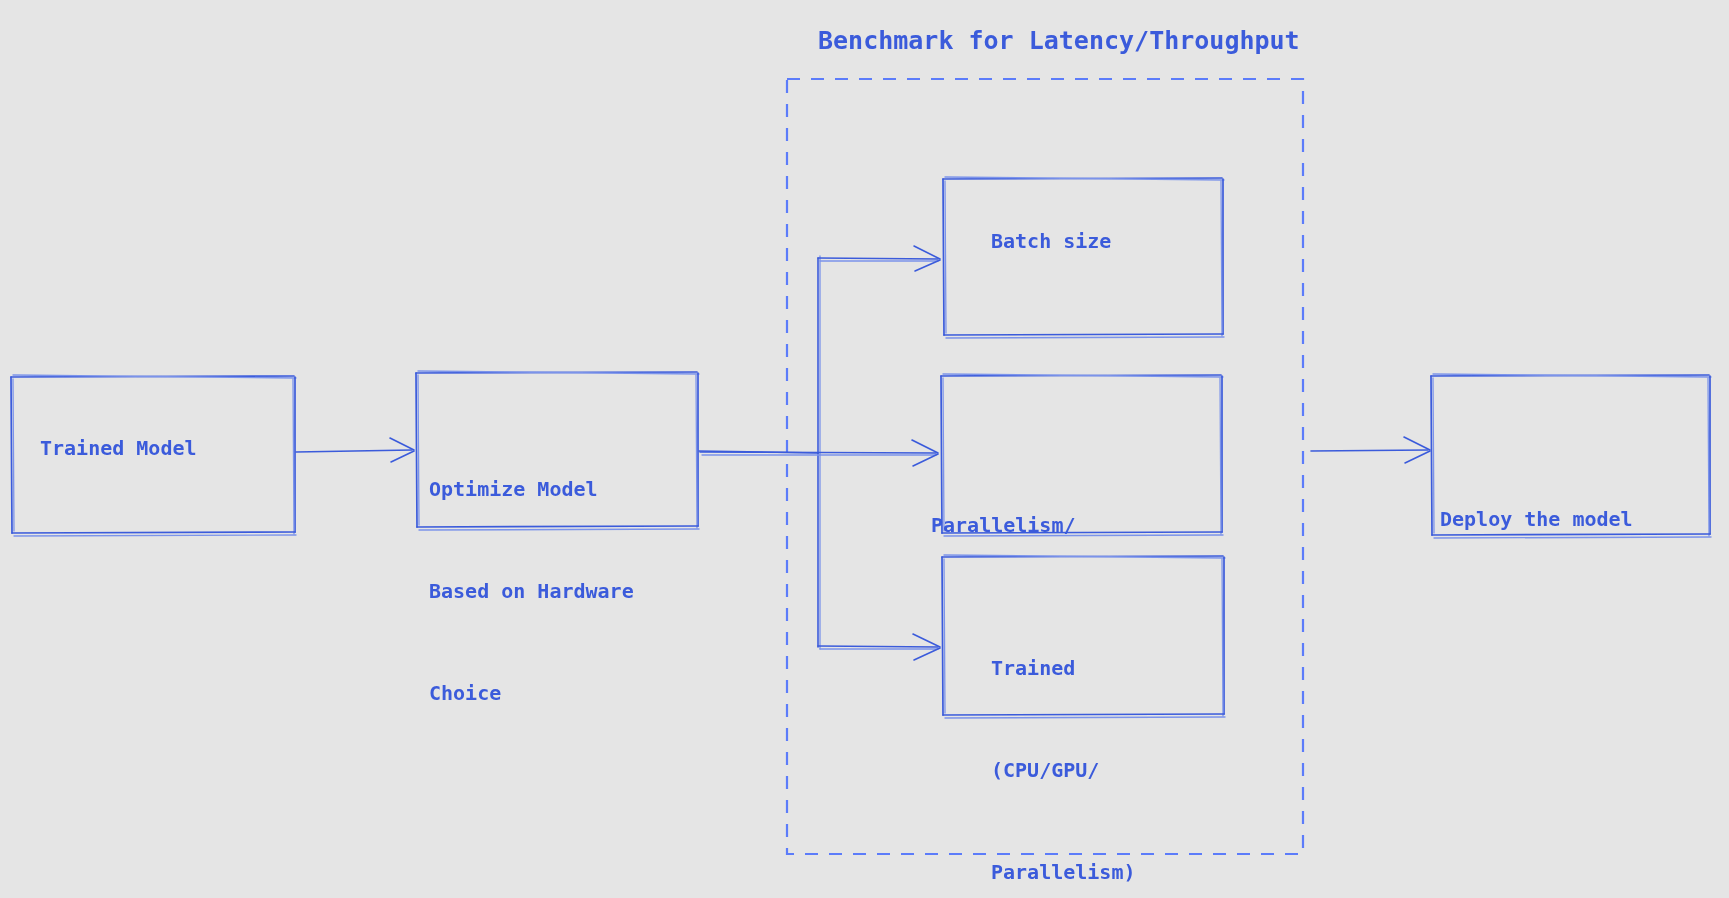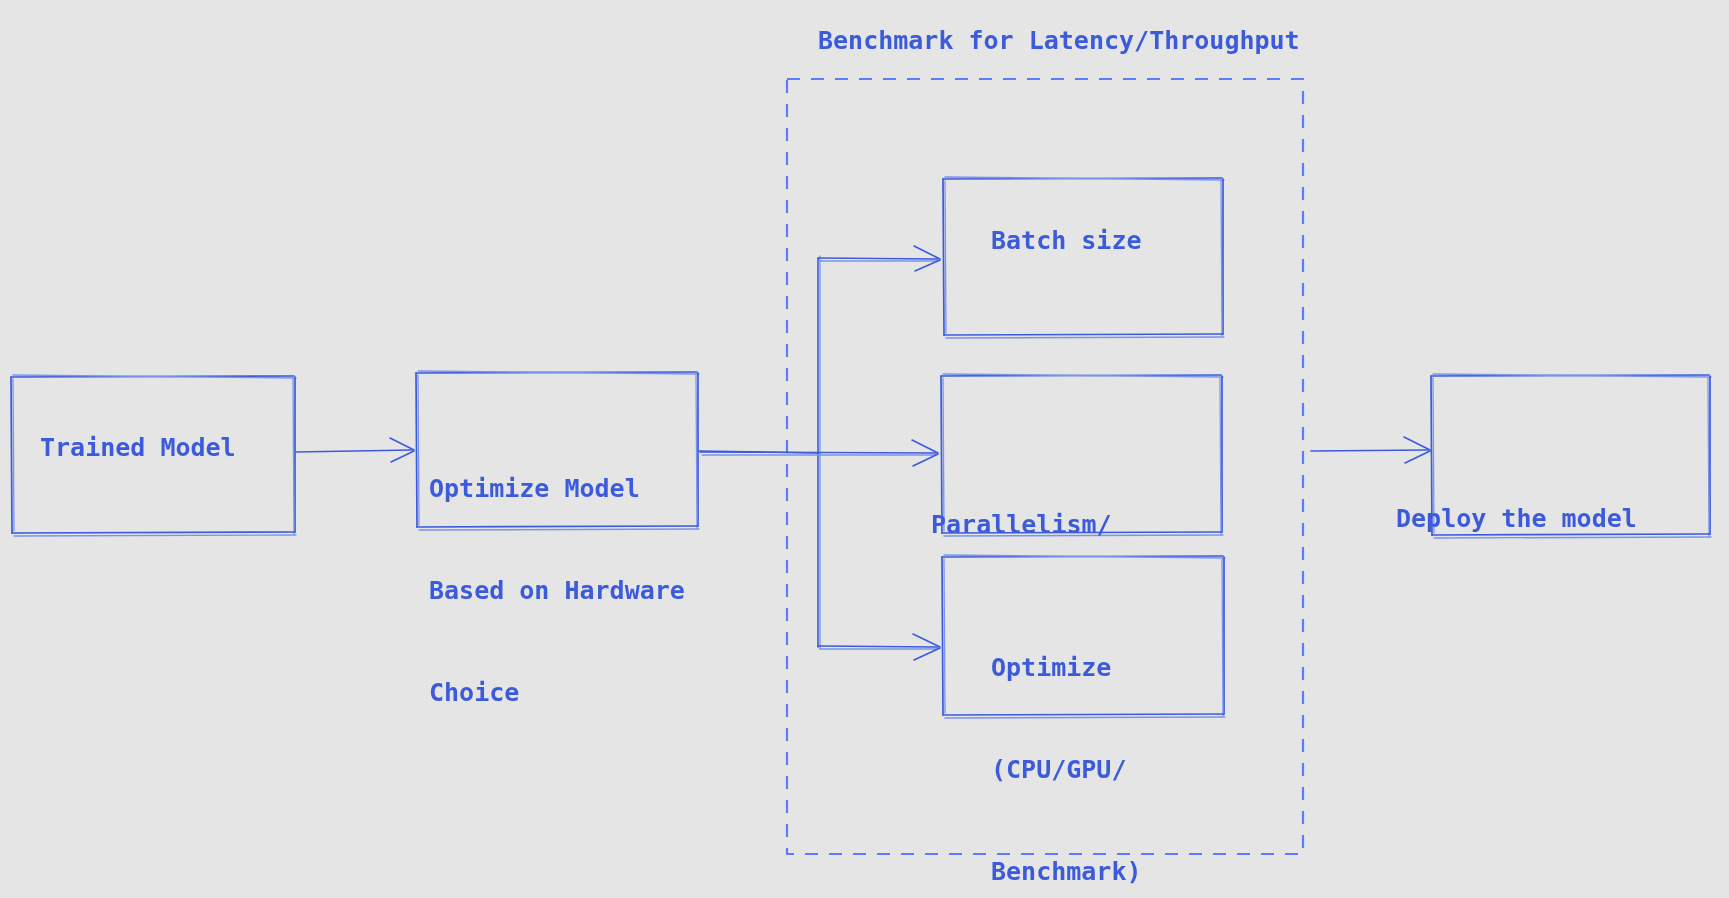--- a/index.html
+++ b/index.html
@@ -19,21 +19,21 @@
     position: absolute;
     left: 0;
     top: 0;
     width: 1729px;
     height: 898px;
   }
   .node-label {
     position: absolute;
     color: #3b5bdb;
     font-family: "DejaVu Sans Mono", "Liberation Mono", monospace;
-    font-size: 25px;
+    font-size: 20px;
     line-height: 34px;
     font-weight: 700;
     letter-spacing: 0px;
     white-space: pre;
     pointer-events: none;
   }
   .group-title {
     position: absolute;
     color: #3b5bdb;
     font-family: "DejaVu Sans Mono", "Liberation Mono", monospace;
@@ -174,22 +174,22 @@
     <div>Choice</div>
   </div>
 
   <div class="node-label" style="left:991px; top:224px;"><span>Batch size</span></div>
 
   <div class="node-label" style="left:931px; top:440px;">
     <div>Parallelism/</div>
   </div>
 
   <div class="node-label" style="left:991px; top:583px;">
-    <div>Optimize</div>
+    <div>Trained</div>
     <div>(CPU/GPU/</div>
-    <div>Benchmark)</div>
+    <div>Parallelism)</div>
   </div>
 
-  <div class="node-label" style="left:1396px; top:434px;">
+  <div class="node-label" style="left:1440px; top:434px;">
     <div>Deploy the model</div>
   </div>
 
 </div>
 
 </body></html>

